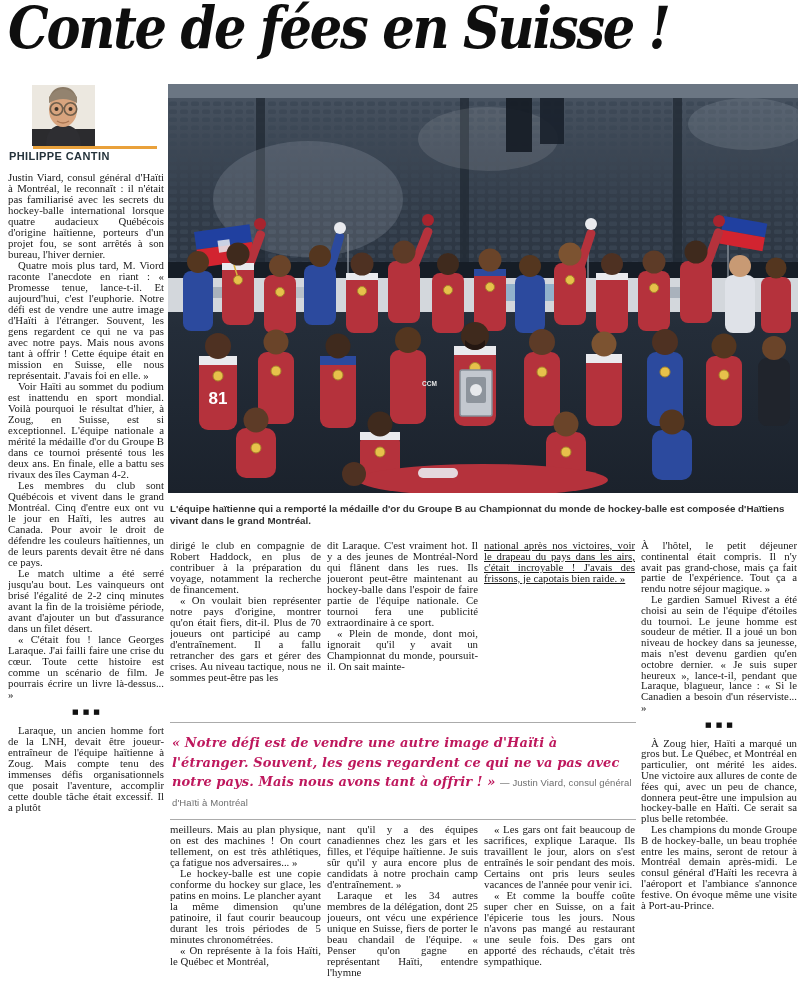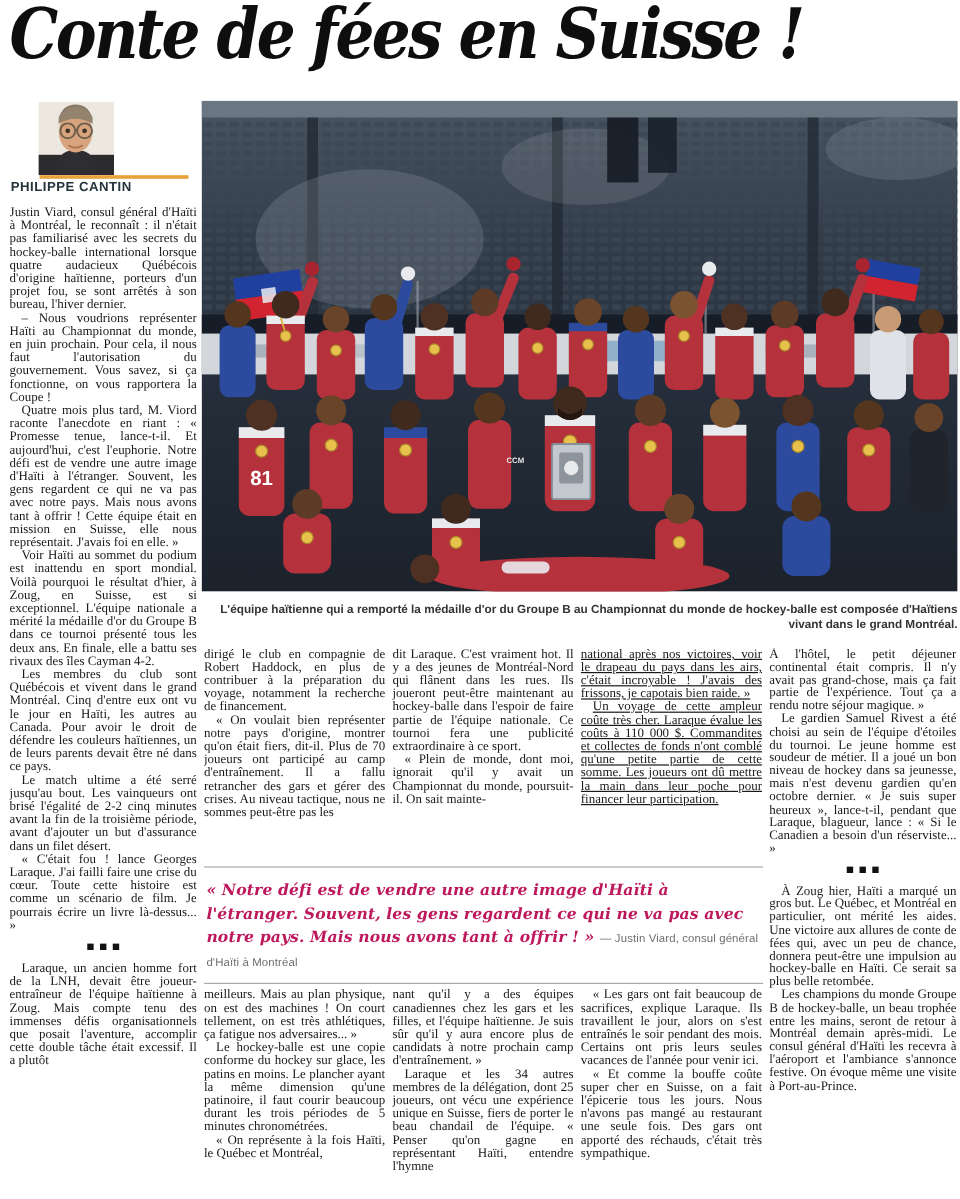--- a/index.html
+++ b/index.html
@@ -18,21 +18,21 @@
   .col{position:absolute;text-align:justify;font-size:10.8px;line-height:11px;
     color:#191919;overflow:hidden;hyphens:auto;-webkit-hyphens:auto;}
   .col p{margin:0;}
   .col p.ind{text-indent:10px;}
   .sq-divider{text-align:center;font-size:7px;letter-spacing:4px;margin:7px 0;
     color:#111;text-indent:4px;font-family:"DejaVu Sans",sans-serif;}
 
   .credit{font-family:"Liberation Sans",sans-serif;font-size:7.5px;color:#9B9B9B;
     letter-spacing:.4px;text-align:right;}
   .caption{font-family:"Liberation Sans",sans-serif;font-weight:bold;font-size:9.8px;
-    line-height:11.6px;color:#333;text-align:right;}
+    line-height:11.6px;color:#333;text-align:left;}
 
   .pullquote{left:170px;top:722px;width:462px;border-top:1px solid #ABABAB;
     border-bottom:1px solid #ABABAB;padding:10px 2px 9px 2px;}
   .pq-text{font-family:"DejaVu Serif",serif;font-style:italic;font-weight:bold;
     font-size:13px;line-height:18.5px;color:#be185d;letter-spacing:.1px;}
   .pq-attr{font-family:"Liberation Sans",sans-serif;font-style:normal;font-weight:normal;
     font-size:9.5px;color:#6E6E6E;letter-spacing:.1px;}
 
   svg text{font-family:"Liberation Sans",sans-serif;}
 </style>
@@ -55,21 +55,20 @@
     <line x1="30.7" y1="23" x2="32.3" y2="23" stroke="#6E5E4B" stroke-width="1.4"></line>
     <circle cx="24.5" cy="24" r="2" fill="#3C3228"></circle>
     <circle cx="38.5" cy="24" r="2" fill="#3C3228"></circle>
     <path d="M25 36 Q31 40 37 36" fill="none" stroke="#A97450" stroke-width="1.4"></path>
   </svg>
   <div class="abs byline-rule"></div>
   <div class="abs byline-name">PHILIPPE CANTIN</div>
 
   <div class="col" style="left:8px;top:172px;width:156px;height:827px;">
     <p>Justin Viard, consul général d'Haïti à Montréal, le reconnaît : il n'était pas familiarisé avec les secrets du hockey-balle international lorsque quatre audacieux Québécois d'origine haïtienne, porteurs d'un projet fou, se sont arrêtés à son bureau, l'hiver dernier.</p>
-    <p class="ind">– Nous voudrions représenter Haïti au Championnat du monde, en juin prochain. Pour cela, il nous faut l'autorisation du gouvernement. Vous savez, si ça fonctionne, on vous rapportera la Coupe !</p>
     <p class="ind">Quatre mois plus tard, M. Viord raconte l'anecdote en riant : « Promesse tenue, lance-t-il. Et aujourd'hui, c'est l'euphorie. Notre défi est de vendre une autre image d'Haïti à l'étranger. Souvent, les gens regardent ce qui ne va pas avec notre pays. Mais nous avons tant à offrir ! Cette équipe était en mission en Suisse, elle nous représentait. J'avais foi en elle. »</p>
     <p class="ind">Voir Haïti au sommet du podium est inattendu en sport mondial. Voilà pourquoi le résultat d'hier, à Zoug, en Suisse, est si exceptionnel. L'équipe nationale a mérité la médaille d'or du Groupe B dans ce tournoi présenté tous les deux ans. En finale, elle a battu ses rivaux des îles Cayman 4-2.</p>
     <p class="ind">Les membres du club sont Québécois et vivent dans le grand Montréal. Cinq d'entre eux ont vu le jour en Haïti, les autres au Canada. Pour avoir le droit de défendre les couleurs haïtiennes, un de leurs parents devait être né dans ce pays.</p>
     <p class="ind">Le match ultime a été serré jusqu'au bout. Les vainqueurs ont brisé l'égalité de 2-2 cinq minutes avant la fin de la troisième période, avant d'ajouter un but d'assurance dans un filet désert.</p>
     <p class="ind">« C'était fou ! lance Georges Laraque. J'ai failli faire une crise du cœur. Toute cette histoire est comme un scénario de film. Je pourrais écrire un livre là-dessus... »</p>
     <div class="sq-divider">■■■</div>
     <p class="ind">Laraque, un ancien homme fort de la LNH, devait être joueur-entraîneur de l'équipe haïtienne à Zoug. Mais compte tenu des immenses défis organisationnels que posait l'aventure, accomplir cette double tâche était excessif. Il a plutôt</p>
   </div>
 
   <svg class="abs" style="left:168px;top:84px;" width="630" height="409" viewBox="0 0 630 409" aria-hidden="true">
@@ -302,21 +301,20 @@
   <div class="col" style="left:170px;top:540px;width:151px;height:181px;">
     <p>dirigé le club en compagnie de Robert Haddock, en plus de contribuer à la préparation du voyage, notamment la recherche de financement.</p>
     <p class="ind">« On voulait bien représenter notre pays d'origine, montrer qu'on était fiers, dit-il. Plus de 70 joueurs ont participé au camp d'entraînement. Il a fallu retrancher des gars et gérer des crises. Au niveau tactique, nous ne sommes peut-être pas les</p>
   </div>
   <div class="col" style="left:327px;top:540px;width:151px;height:181px;">
     <p>dit Laraque. C'est vraiment hot. Il y a des jeunes de Montréal-Nord qui flânent dans les rues. Ils joueront peut-être maintenant au hockey-balle dans l'espoir de faire partie de l'équipe nationale. Ce tournoi fera une publicité extraordinaire à ce sport.</p>
     <p class="ind">« Plein de monde, dont moi, ignorait qu'il y avait un Championnat du monde, poursuit-il. On sait mainte-</p>
   </div>
   <div class="col" style="left:484px;top:540px;width:151px;height:181px;text-decoration:underline;">
     <p>national après nos victoires, voir le drapeau du pays dans les airs, c'était incroyable ! J'avais des frissons, je capotais bien raide. »</p>
-    <p class="ind">Un voyage de cette ampleur coûte très cher. Laraque évalue les coûts à 110 000 $. Commandites et collectes de fonds n'ont comblé qu'une petite partie de cette somme. Les joueurs ont dû mettre la main dans leur poche pour financer leur participation.</p>
   </div>
 
   <div class="abs pullquote">
     <span class="pq-text">« Notre défi est de vendre une autre image d'Haïti à l'étranger. Souvent, les gens regardent ce qui ne va pas avec notre pays. Mais nous avons tant à offrir ! » </span><span class="pq-attr">— Justin Viard, consul général d'Haïti à Montréal</span>
   </div>
 
   <div class="col" style="left:170px;top:824px;width:151px;height:175px;">
     <p>meilleurs. Mais au plan physique, on est des machines ! On court tellement, on est très athlétiques, ça fatigue nos adversaires... »</p>
     <p class="ind">Le hockey-balle est une copie conforme du hockey sur glace, les patins en moins. Le plancher ayant la même dimension qu'une patinoire, il faut courir beaucoup durant les trois périodes de 5 minutes chronométrées.</p>
     <p class="ind">« On représente à la fois Haïti, le Québec et Montréal,</p>

